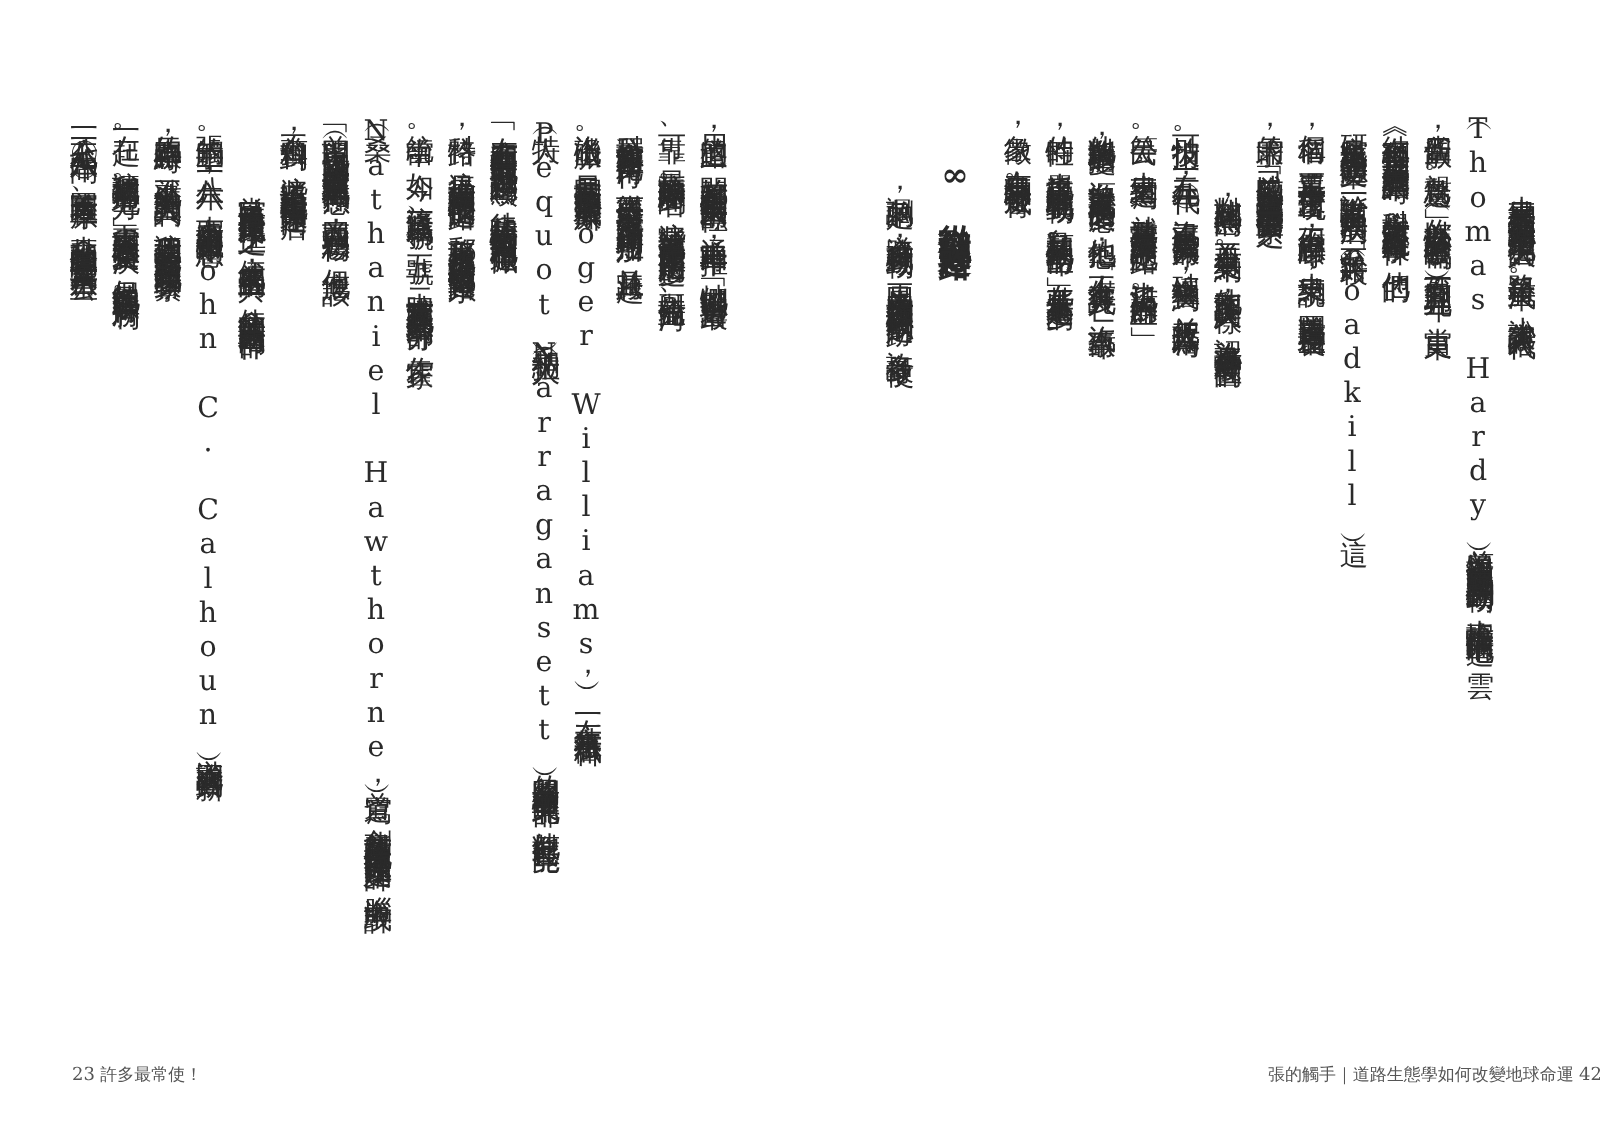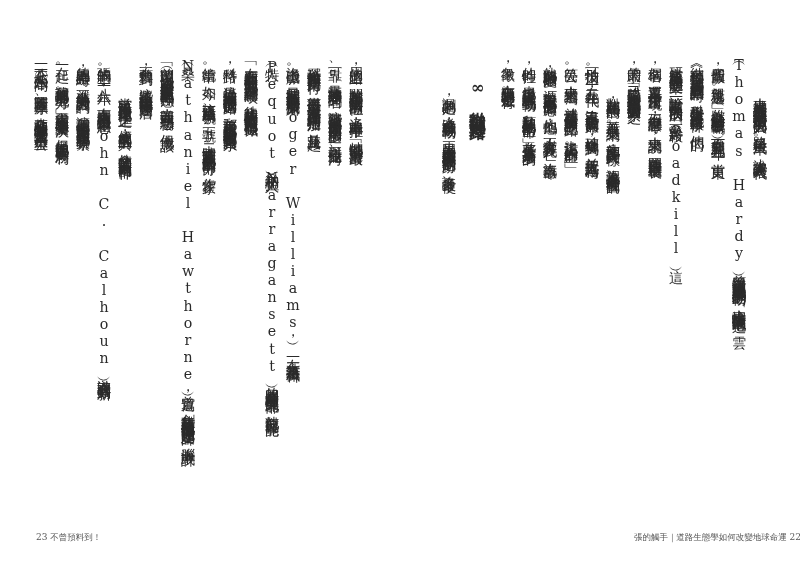--- a/index.html
+++ b/index.html
@@ -32,21 +32,21 @@
   <div class="col" style="left:158px">曾「閃現（白人）沉重的腳步將踏遍整塊土地的不祥預感，並因而感到悲傷」，但他應該</div>
   <div class="col" style="left:137px">不曾預料到，這些道路上會出現甜甜圈得來速商店。</div>
   <div class="col" style="left:116px">　　當殖民道路疊加在原住民小徑之上，便成為帝國的工具，使貪婪的國家長出向西部伸</div>
   <div class="col" style="left:95px">張的觸手。一八一六年，南卡羅來納州議員卡爾霍恩（John C. Calhoun）遊說國會資助新</div>
   <div class="col" style="left:74px">的馬車路線時，就不遺餘力的誇大其詞：「讓我們用完美的道路和運河系統將國家聯繫</div>
   <div class="col" style="left:53px">在一起。讓我們征服那些地方。」卡爾霍恩的法案遭受否決，但是他的企圖取得了勝利。</div>
   <div class="col" style="left:32px">一八〇七至一八八〇年間，美國陸軍在草原、森林和山脈中開闢了長達三萬三千八百公里</div>
 
   <div class="footer" style="left:36px">
     <span class="pnum">23</span>
-    <span>不曾預料到！</span>
+    <span>許多最常使！</span>
   </div>
 </div>
 
 <div class="page page-right">
   <div class="col" style="left:351px">　　史東納夫婦並非最早體認到交通對環境危害的人。路殺早於汽車。小說家兼詩人哈代</div>
   <div class="col" style="left:330px">（Thomas Hardy）曾頌揚在滑鐵盧受到戰馬車蹂躪的動物：「車輪輾碎鼴鼠的地下道，雲</div>
   <div class="col" style="left:309px">雀蛋四散，親鳥驚逃。」（你以為悲慘的只有拿破崙嗎？）然而直到一九二五年，當史東</div>
   <div class="col" style="left:288px">納在《科學》期刊上發表夫婦倆的調查結果時，科學文獻中才終於出現路殺事件。他們的</div>
   <div class="col" style="left:267px">研究是道路生態學的起源文章，診斷出一種不具名的疾病。至於「路殺」（roadkill）這</div>
   <div class="col" style="left:246px">個名稱，還要再二十年後才會出現。但不管怎麼稱呼，史東納說，美國對速度日益增長</div>
@@ -57,15 +57,15 @@
   <div class="col" style="left:141px">他對路殺的擔憂，源自於對汽車更廣泛的憂慮。他抱怨：「不僅有許多人死亡，汽車致命</div>
   <div class="col" style="left:120px">的特性，也嚴重侵害了本地哺乳動物、鳥類和其他動物的生命。」在某些人看來是進步的</div>
   <div class="col" style="left:99px">象徵，在史東納眼中卻是威脅。</div>
 
   <div class="heading" style="left:66px">∞從獸徑到好道路</div>
 
   <div class="col" style="left:40px">　　諷刺的是，道路會威脅到動物，正是因為美國道路網源自於動物的足跡。許多最常使</div>
 
   <div class="footer" style="left:234px">
     <span>張的觸手｜道路生態學如何改變地球命運</span>
-    <span class="pnum">22</span>
+    <span class="pnum">42</span>
   </div>
 </div>
 
 </body></html>

